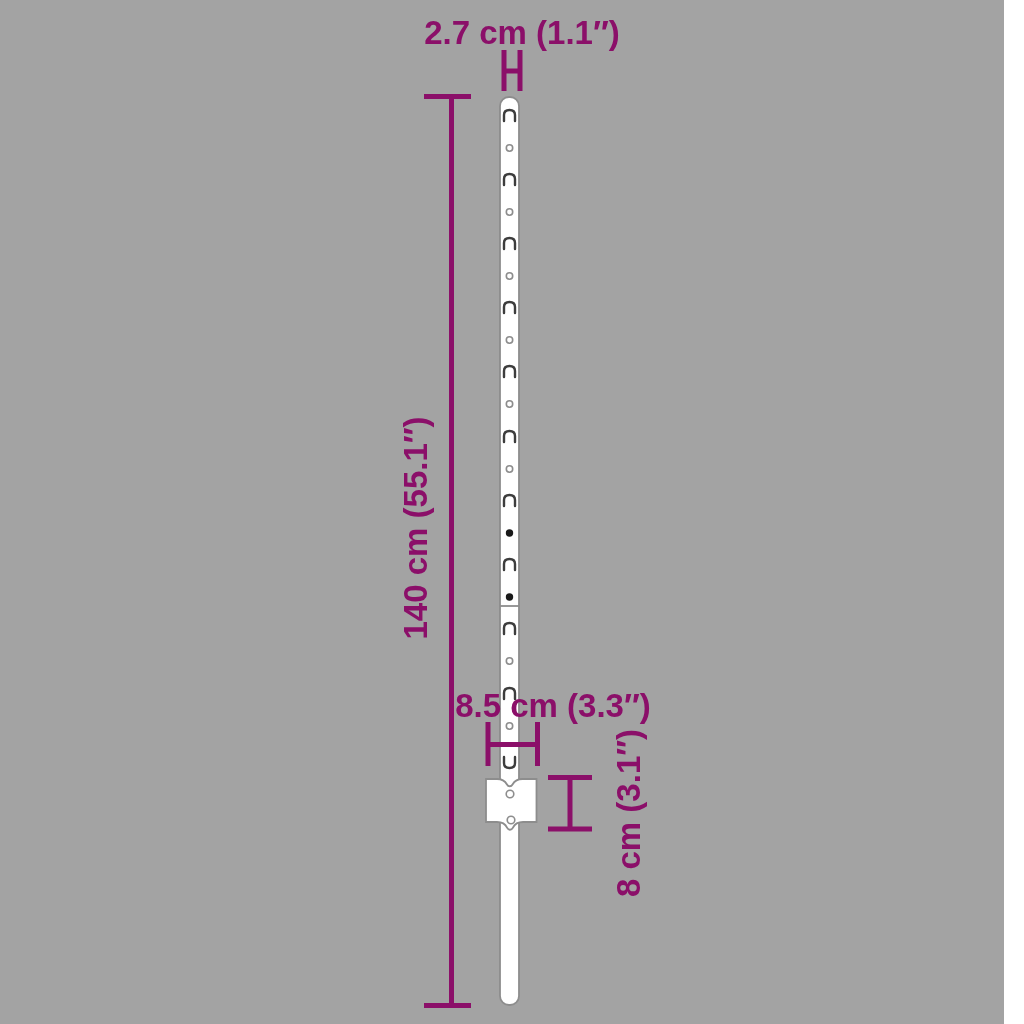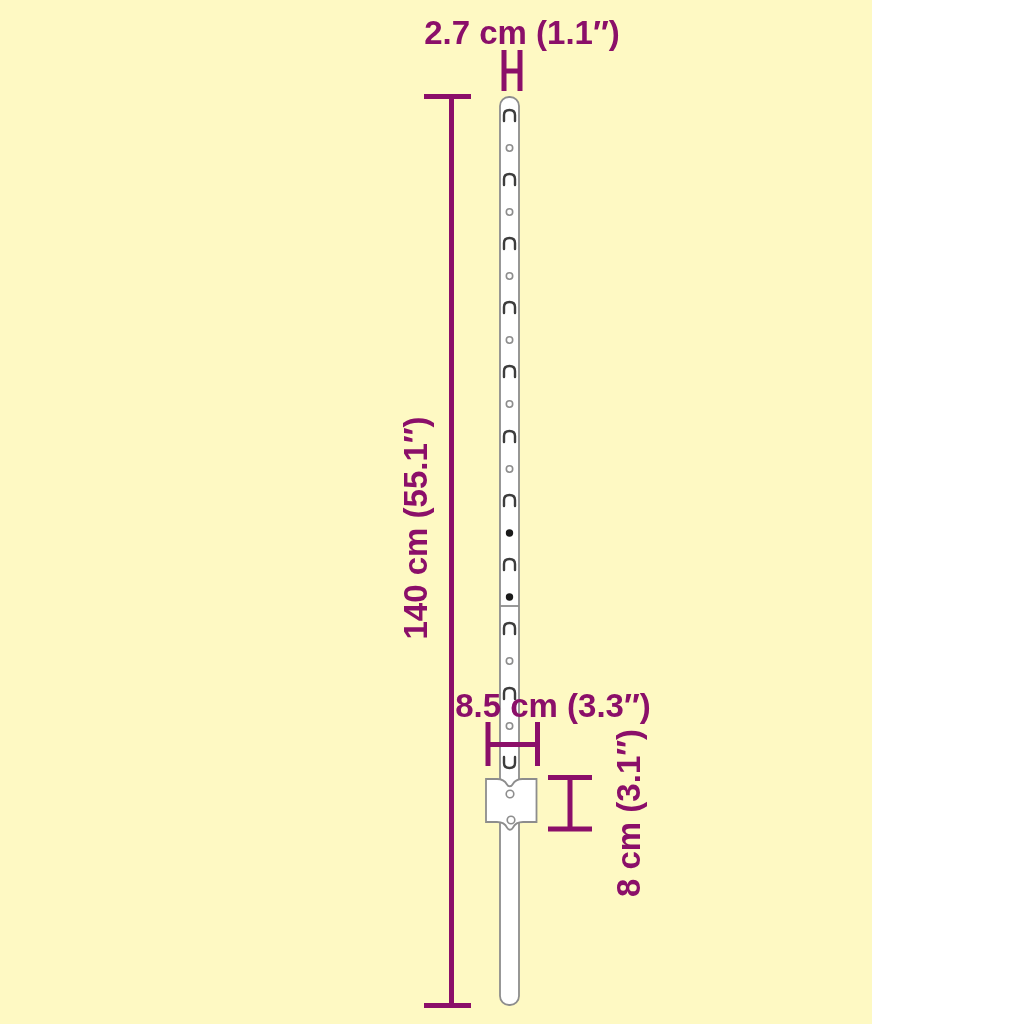--- a/index.html
+++ b/index.html
@@ -2,23 +2,23 @@
 <html><head>
 <meta charset="utf-8">
 <style>
   html, body {
     margin: 0;
     padding: 0;
     background: #ffffff;
   }
   .canvas {
     position: relative;
-    width: 872px;
+    width: 1004px;
     height: 1024px;
-    background: #fef9c3;
+    background: #a3a3a3;
     overflow: hidden;
   }
   svg { display: block; }
   .dim-label {
     font-family: "Liberation Sans", "DejaVu Sans", sans-serif;
     font-weight: bold;
     font-size: 33px;
     letter-spacing: 0px;
   }
   .dim-line { stroke-width: 5; stroke-linecap: butt; fill: none; }

